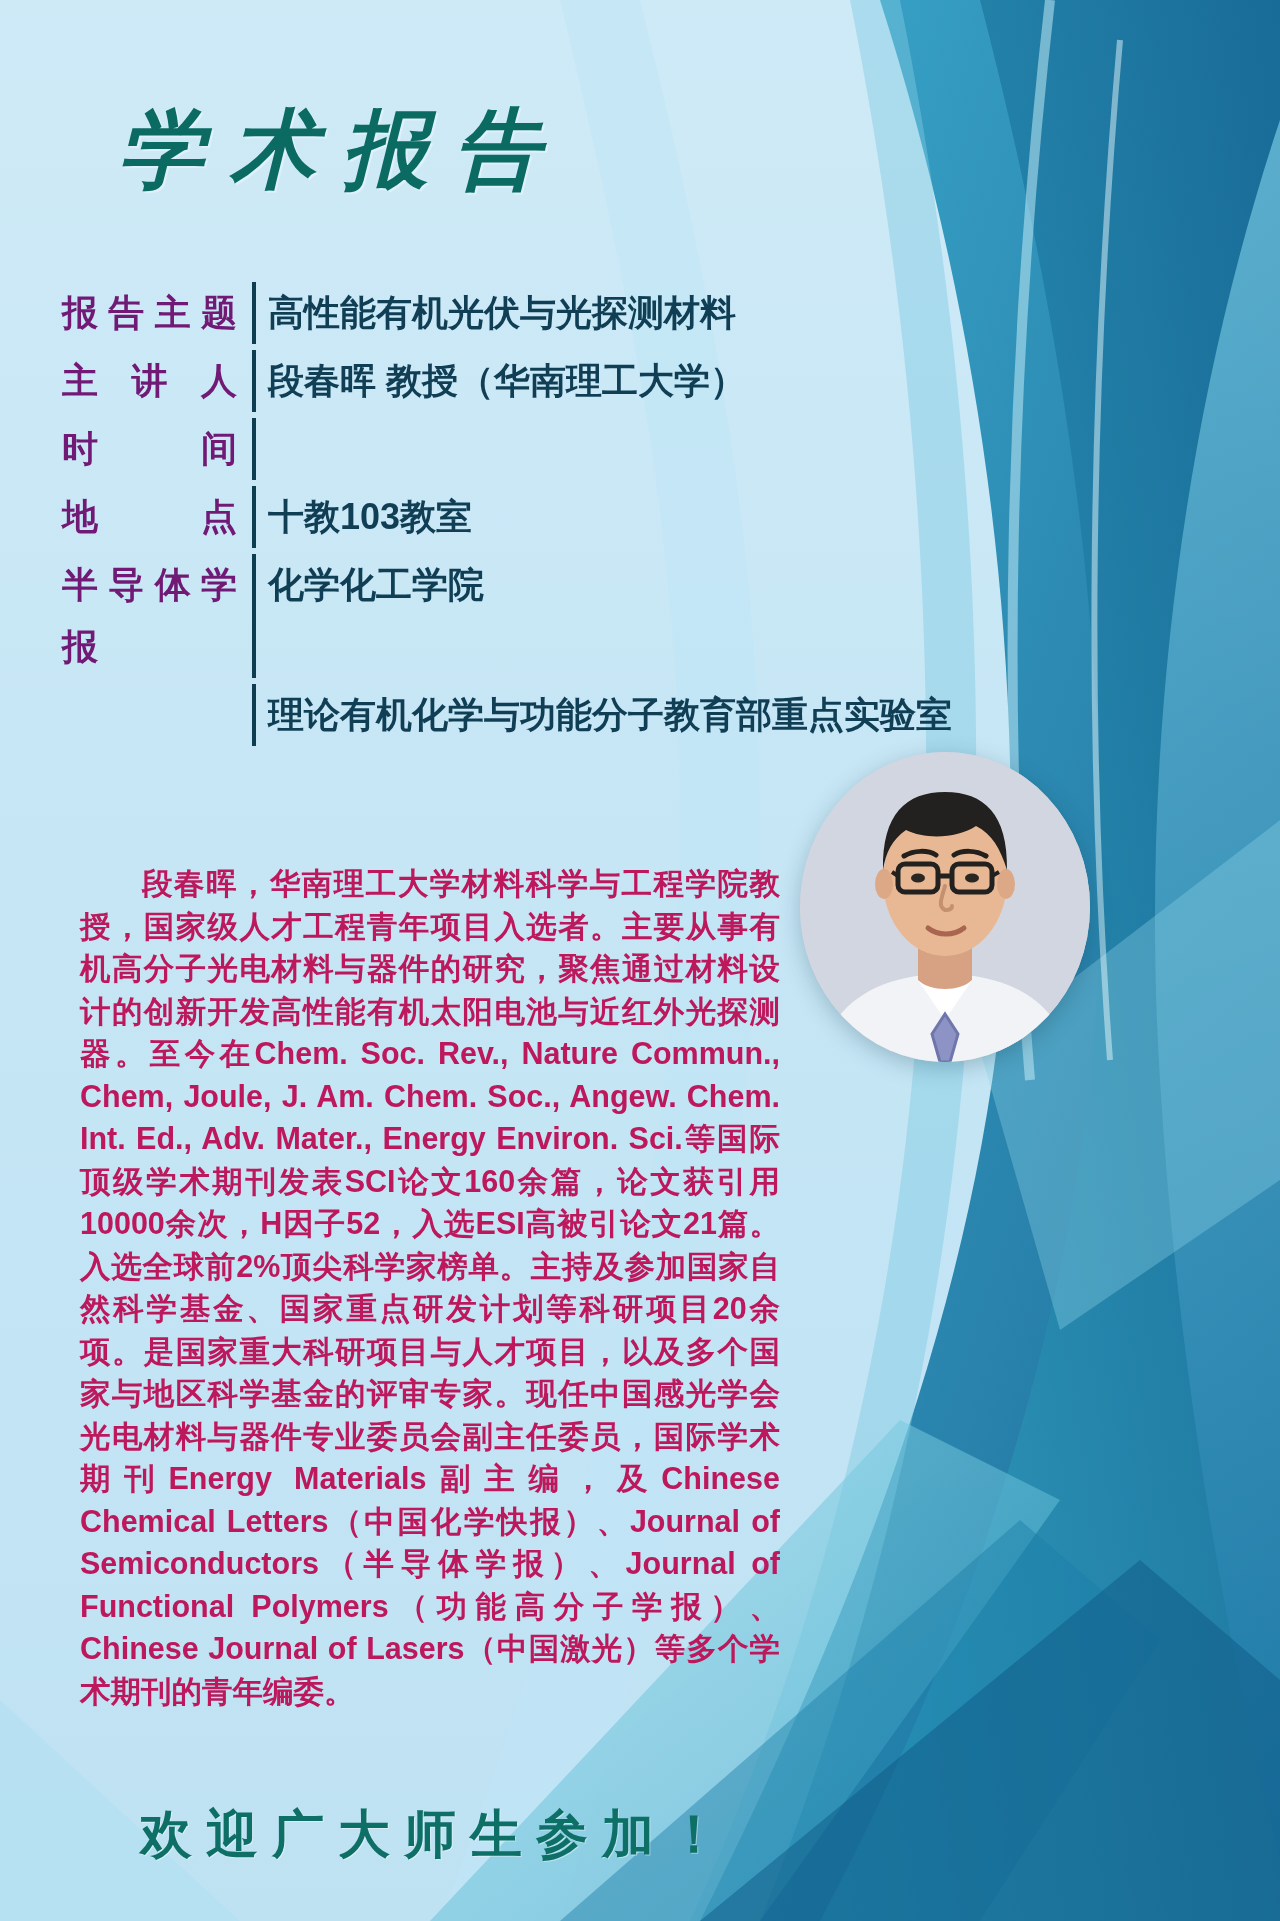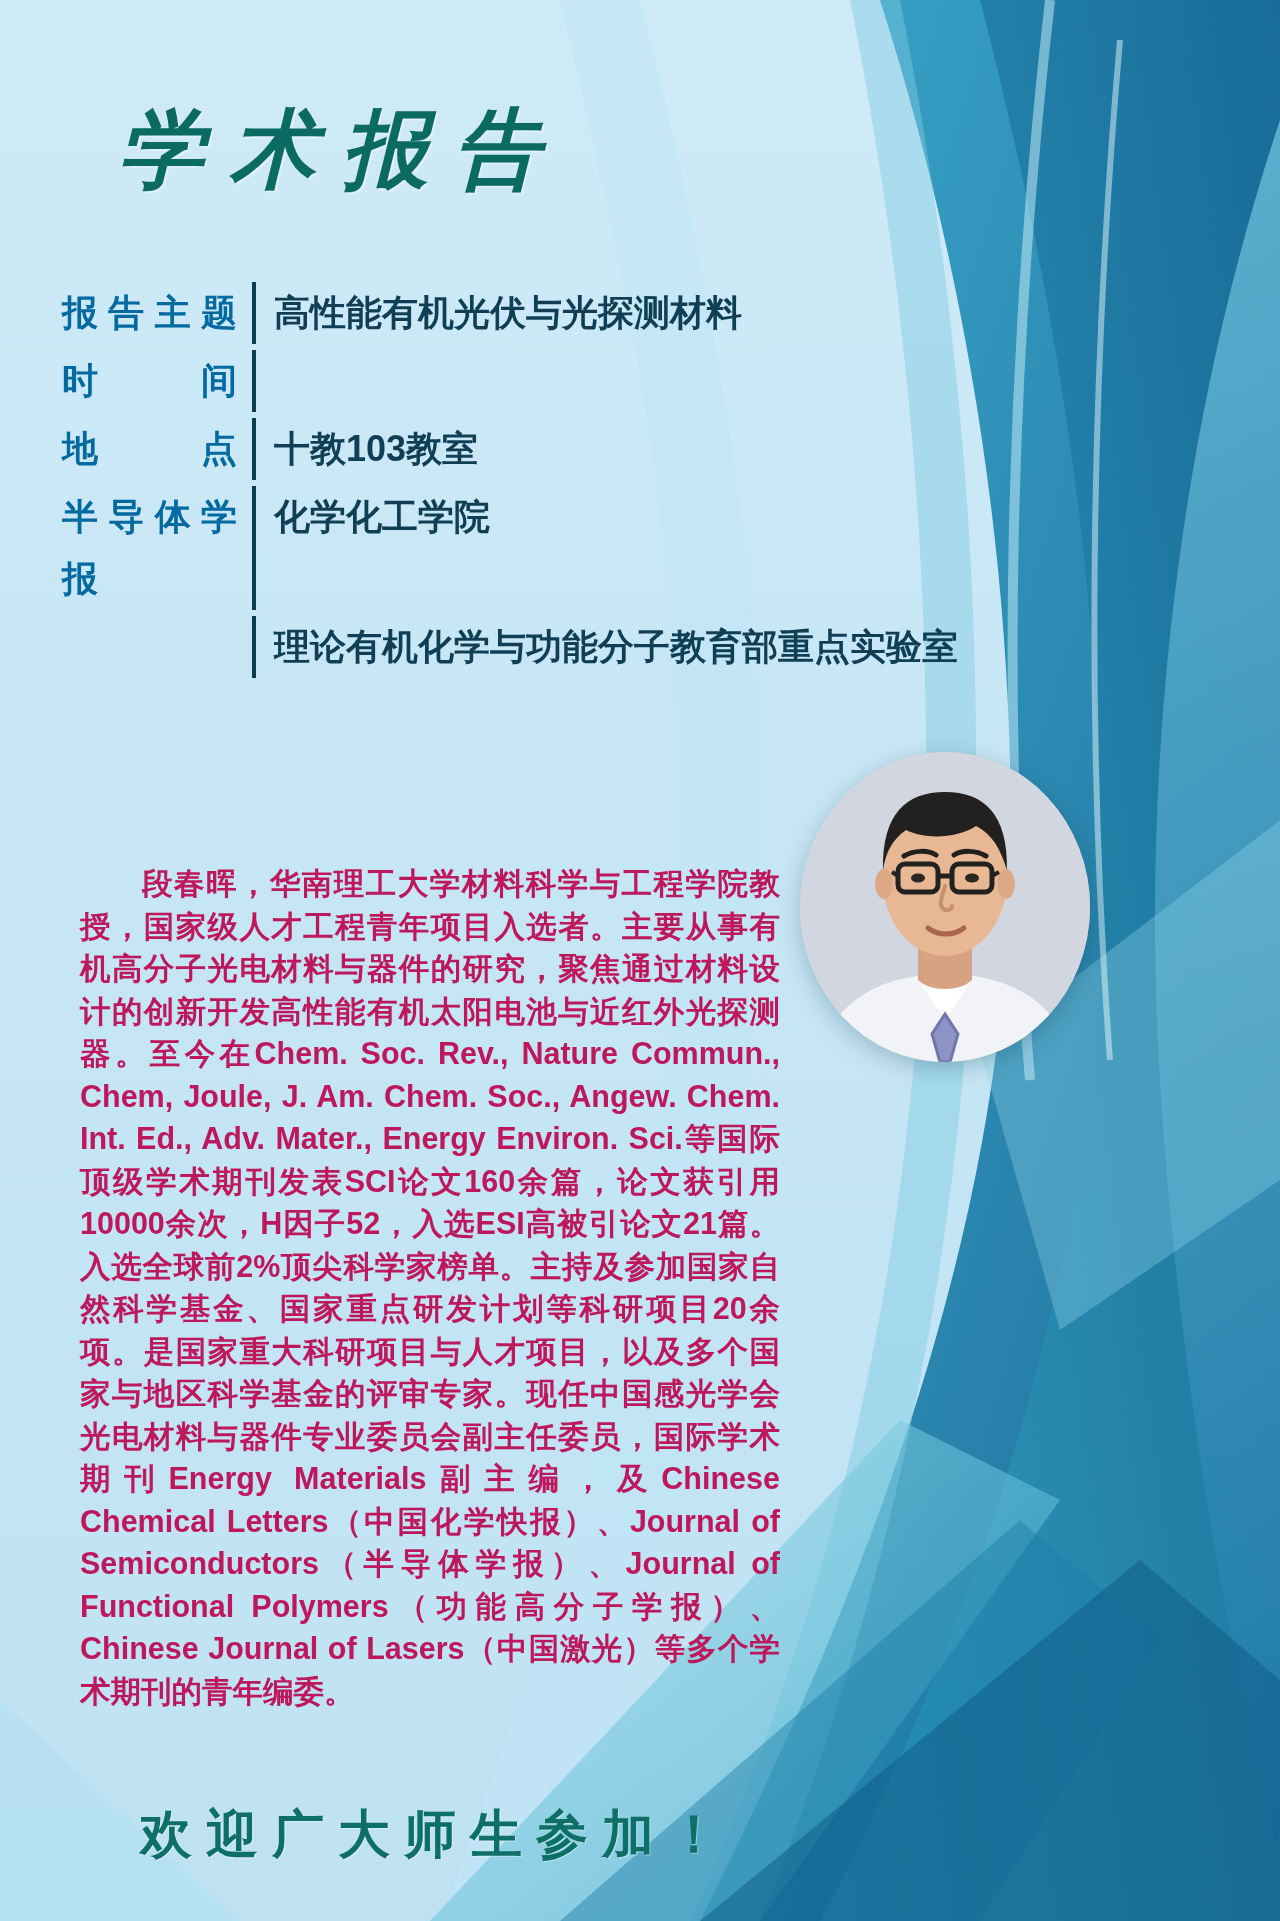--- a/index.html
+++ b/index.html
@@ -52,37 +52,37 @@
   .info-row {
     display: flex;
     align-items: flex-start;
     margin-bottom: 6px;
   }
   .info-label {
     width: 190px;
     flex: 0 0 190px;
     font-size: 36px;
     font-weight: bold;
-    color: #0369a1;
+    color: #701a75;
     letter-spacing: 1px;
     line-height: 62px;
     text-align: justify;
     text-align-last: justify;
     padding-right: 14px;
     box-sizing: border-box;
   }
   .info-bar {
     width: 4px;
     flex: 0 0 4px;
     background: #0e3d52;
     align-self: stretch;
     min-height: 62px;
   }
   .info-value {
-    padding-left: 18px;
+    padding-left: 12px;
     font-size: 36px;
     font-weight: bold;
     color: #103f55;
     line-height: 62px;
     white-space: nowrap;
   }
   .info-row.sub .info-label { visibility: hidden; }
   
   .bio-heading {
     position: absolute;
@@ -181,20 +181,25 @@
   <div class="title">学术报告</div>
 
   <div class="info">
 
     <div class="info-row">
       <div class="info-label">报告主题</div>
       <div class="info-bar"></div>
       <div class="info-value">高性能有机光伏与光探测材料</div>
     </div>
 
+    <div class="info-row">
+      <div class="info-label">主讲人</div>
+      <div class="info-bar"></div>
+      <div class="info-value">段春晖 教授（华南理工大学）</div>
+    </div>
 
     <div class="info-row">
       <div class="info-label">时间</div>
       <div class="info-bar"></div>
     </div>
 
     <div class="info-row">
       <div class="info-label">地点</div>
       <div class="info-bar"></div>
       <div class="info-value"> 十教103教室</div>

